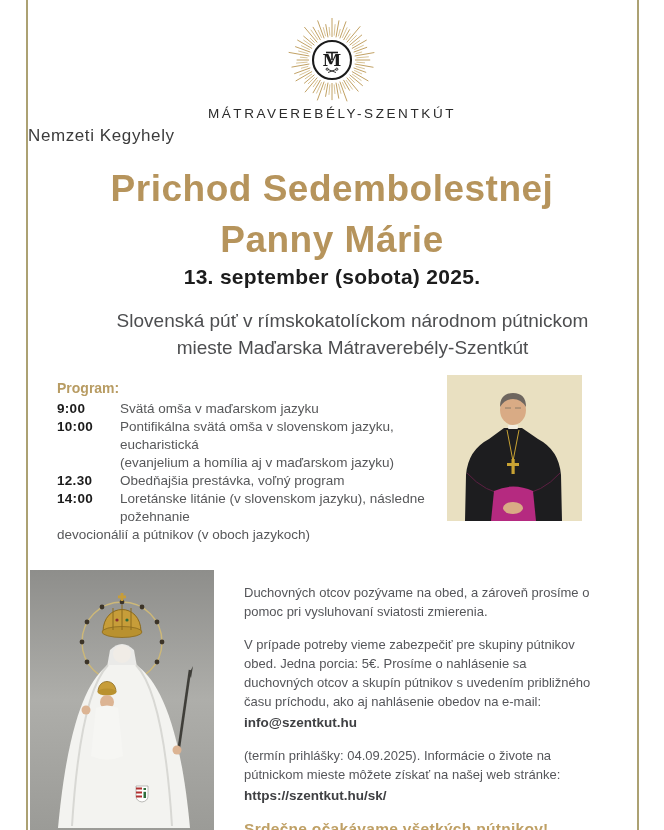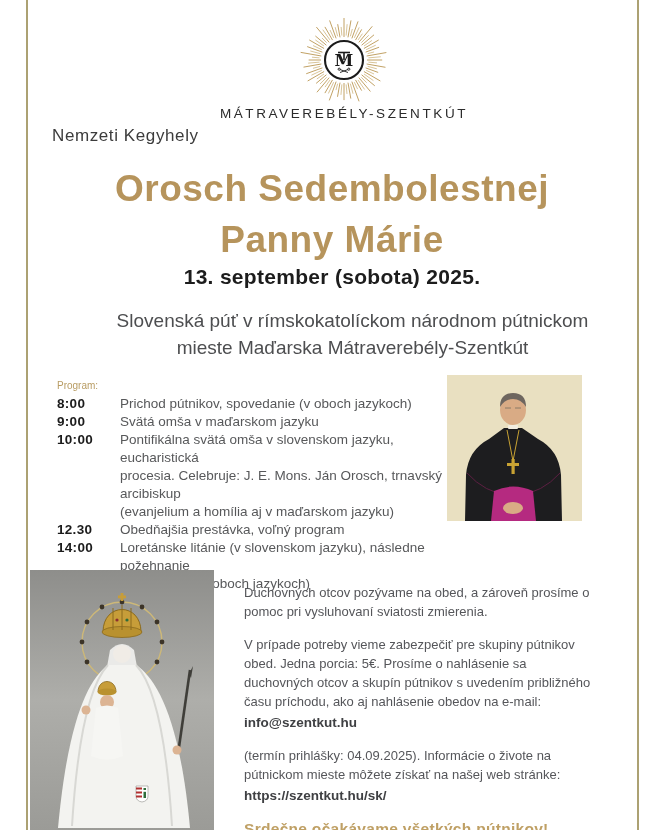--- a/index.html
+++ b/index.html
@@ -9,21 +9,21 @@
     font-family:"Liberation Sans", sans-serif;
     -webkit-font-smoothing:antialiased;
   }
   .page-border { position:absolute; top:0; bottom:0; width:2px; background:#aca173; }
   .page-border.left { left:26px; }
   .page-border.right { left:637px; }
 
   .content { position:absolute; left:28px; right:28px; top:0; bottom:0; }
 
   
-  .logo-wrap { text-align:center; padding-top:12px;padding-left:24px; }
+  .logo-wrap { text-align:center; padding-top:12px; }
   .sunburst { display:block; margin:0 auto; width:96px; height:96px; }
   .wordmark {
     margin-top:-2px; font-size:13.5px; letter-spacing:2.6px; font-weight:500;
     color:#2b2b2b; text-align:center;
   }
   .tagline { margin-top:5px; font-size:17px; color:#3c3c3c; letter-spacing:0.6px; text-align:left; }
 
   
   .title {
     margin-top:17px; text-align:center; color:#b6945c; font-weight:bold;
@@ -33,21 +33,21 @@
     text-align:center; color:#1c1c1c; font-weight:bold;
     font-size:21px; letter-spacing:0.3px;
   }
   .subtitle {
     margin-top:18px; text-align:center; color:#4d4e50; font-weight:300;
     font-size:19px; line-height:27px;padding-left:41px;
   }
 
   
   .program { margin-top:19px; margin-left:29px; width:405px; }
-  .program-label { color:#b89c63; font-weight:normal; font-size:10px; margin-bottom:4px; }
+  .program-label { color:#b89c63; font-weight:bold; font-size:14px; margin-bottom:4px; }
   .program-row { display:flex; font-size:13.5px; line-height:18px; }
   .program-time { width:63px; flex:0 0 63px; font-weight:bold; color:#1b1b1b; letter-spacing:0.3px; }
   .program-text { color:#57585a; }
   .program-overflow { font-size:13.5px; line-height:18px; color:#57585a; }
 
   
   .bishop-photo { position:absolute; left:447px; top:375px; width:135px; height:146px; }
   .statue-photo { position:absolute; left:30px; top:570px; width:184px; height:260px; }
 
   
@@ -152,47 +152,39 @@
         <line x1="52" y1="57.5" x2="44" y2="60.5"></line>
         <circle cx="43.2" cy="57.2" r="1.1"></circle>
         <circle cx="52.8" cy="57.2" r="1.1"></circle>
       </g>
     </svg>
     <div class="wordmark">MÁTRAVEREBÉLY-SZENTKÚT</div>
     <div class="tagline">Nemzeti Kegyhely</div>
   </div>
 
   <div class="title">
-    <div>Orosch Sedembolestnej</div>
+    <div>Prichod Sedembolestnej</div>
     <div>Panny Márie</div>
   </div>
   <div class="date-line">13. september (sobota) 2025.</div>
   <div class="subtitle">
     <div>Slovenská púť v rímskokatolíckom národnom pútnickom</div>
     <div>mieste Maďarska Mátraverebély-Szentkút</div>
   </div>
 
   <div class="program">
     <div class="program-label">Program:</div>
 
     <div class="program-row">
-      <div class="program-time">8:00</div>
-      <div class="program-text">Prichod pútnikov, spovedanie (v oboch jazykoch)</div>
-    </div>
-    <div class="program-row">
       <div class="program-time">9:00</div>
       <div class="program-text">Svätá omša v maďarskom jazyku</div>
     </div>
     <div class="program-row">
       <div class="program-time">10:00</div>
       <div class="program-text">Pontifikálna svätá omša v slovenskom jazyku, eucharistická</div>
-    </div>
-    <div class="program-row">
-      <div class="program-time"></div>
-      <div class="program-text">procesia. Celebruje: J. E. Mons. Ján Orosch, trnavský arcibiskup</div>
     </div>
     <div class="program-row">
       <div class="program-time"></div>
       <div class="program-text">(evanjelium a homília aj v maďarskom jazyku)</div>
     </div>
     <div class="program-row">
       <div class="program-time">12.30</div>
       <div class="program-text">Obedňajšia prestávka, voľný program</div>
     </div>
     <div class="program-row">

